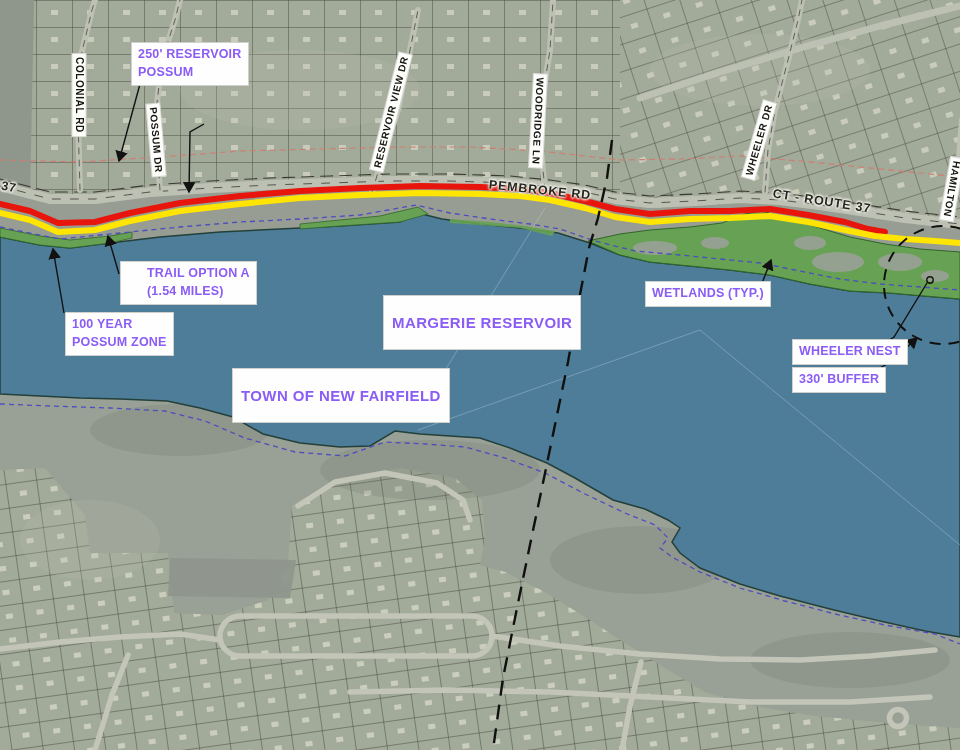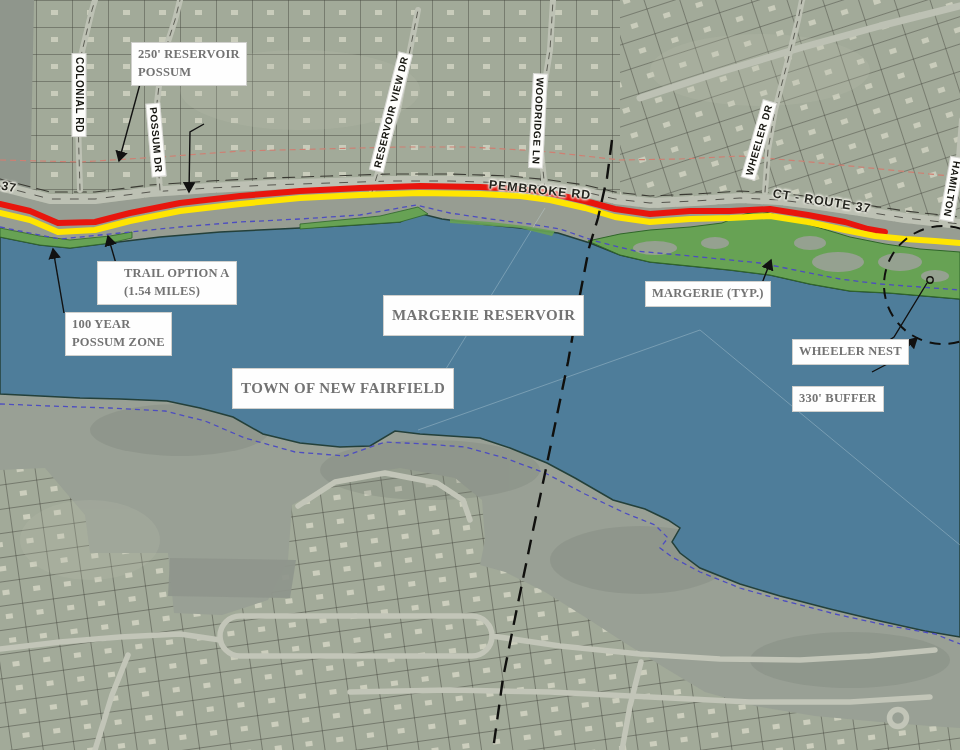--- a/index.html
+++ b/index.html
@@ -4,24 +4,24 @@
 <style>
   html,body{margin:0;padding:0;background:#888;}
   #map{
     position:relative;width:960px;height:750px;overflow:hidden;
     font-family:"Liberation Sans",sans-serif;background:#a2aa99;
   }
   #terrain{position:absolute;left:0;top:0;width:960px;height:750px;}
   
   .co{
     position:absolute;background:#fefefe;border:1px solid rgba(70,70,60,.25);
-    color:#737373;font-weight:700;font-size:12.5px;line-height:1.42;
-    padding:3px 6px;white-space:nowrap;letter-spacing:.2px;font-family:Liberation Serif, serif;
-  }
-  .co.big{font-size:15px;padding:9px 8px;letter-spacing:.4px;}
+    color:#8b5cf6;font-weight:700;font-size:12.5px;line-height:1.42;
+    padding:3px 6px;white-space:nowrap;letter-spacing:.2px;
+  }
+  .co.big{font-size:15px;padding:16px 8px;letter-spacing:.4px;}
   
   .st{
     position:absolute;background:#fdfdfb;border:1px solid rgba(70,70,60,.2);
     color:#15150f;font-weight:700;font-size:10px;letter-spacing:.6px;
     padding:1px 3px;white-space:nowrap;transform-origin:center;
   }
   
   .rd{
     position:absolute;color:#262620;font-weight:700;font-size:12.5px;
     letter-spacing:.8px;white-space:nowrap;transform-origin:center;
@@ -157,39 +157,39 @@
       <polyline points="872,372 891,362 917,338" marker-end="url(#arr)"></polyline>
     </g>
   </svg>
 
   <div class="co" style="left:131px;top:42px;">
     <span>250' RESERVOIR</span><br>
     <span>POSSUM</span>
   </div>
 
 
-  <div class="co" style="left:97px;top:261px;padding-left:26px;">
+  <div class="co" style="left:120px;top:261px;padding-left:26px;">
     <span>TRAIL OPTION A</span><br>
     <span>(1.54 MILES)</span>
   </div>
 
   <div class="co" style="left:57px;top:312px;margin-left:8px;">
     <span>100 YEAR</span><br>
     <span>POSSUM ZONE</span>
   </div>
 
   <div class="co" style="left:645px;top:281px;">
-    <span>MARGERIE (TYP.)</span>
+    <span>WETLANDS (TYP.)</span>
   </div>
 
   <div class="co" style="left:792px;top:339px;">
     <span>WHEELER NEST</span>
   </div>
 
-  <div class="co" style="left:792px;top:386px;">
+  <div class="co" style="left:792px;top:367px;">
     <span>330' BUFFER</span>
   </div>
 
   <div class="co big" style="left:383px;top:295px;">
     <span>MARGERIE RESERVOIR</span>
   </div>
   <div class="co big" style="left:232px;top:354px;margin-top:14px;">
     <span>TOWN OF NEW FAIRFIELD</span>
   </div>
 

